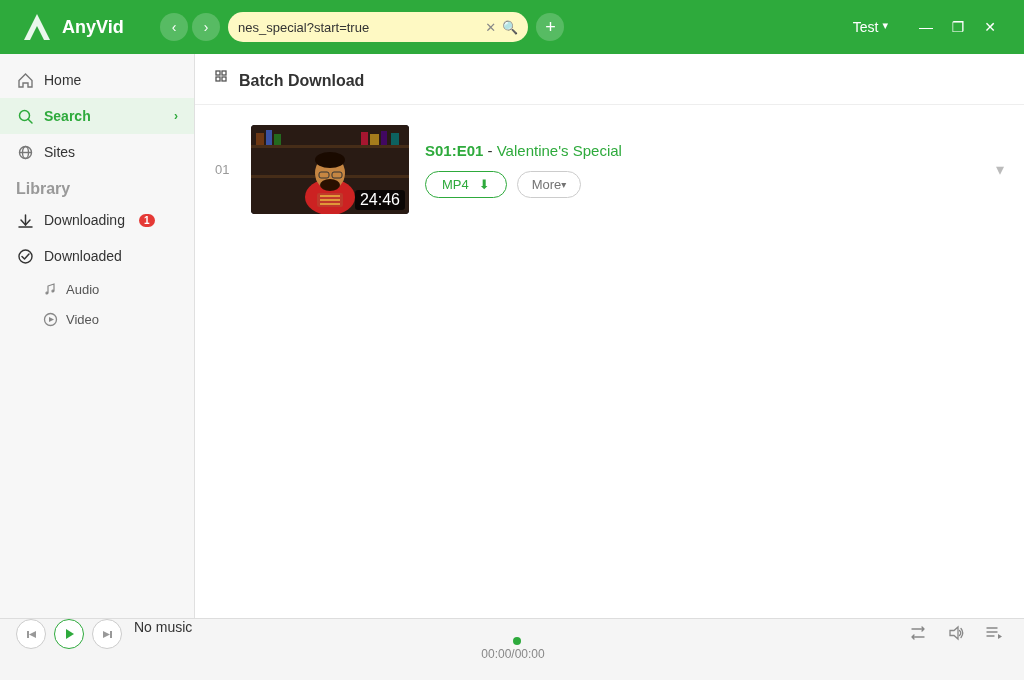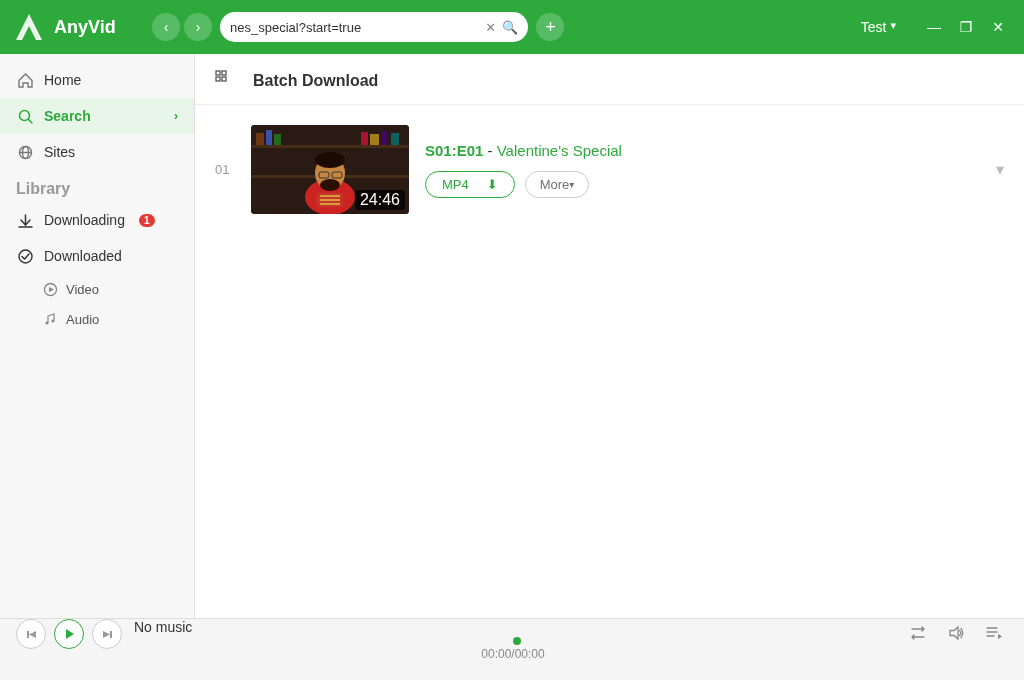--- a/index.html
+++ b/index.html
@@ -4,21 +4,21 @@
   <style>
     * { margin: 0; padding: 0; box-sizing: border-box; }
     body { font-family: -apple-system, BlinkMacSystemFont, 'Segoe UI', sans-serif; width: 1024px; height: 680px; overflow: hidden; background: #f0f0f0; display: flex; flex-direction: column; }
 
     
     .titlebar {
       background: #2eaa3c;
       height: 54px;
       display: flex;
       align-items: center;
-      padding: 0 12px;
+      padding: 0 20px;
       flex-shrink: 0;
     }
     .logo-area {
       display: flex;
       align-items: center;
       gap: 8px;
       color: white;
       font-size: 18px;
       font-weight: bold;
       min-width: 140px;
@@ -41,21 +41,21 @@
       color: white;
       cursor: pointer;
       font-size: 14px;
       display: flex;
       align-items: center;
       justify-content: center;
     }
     .address-bar {
       flex: 1;
       height: 30px;
-      background: #ffffff;
+      background: #fef9c3;
       border-radius: 15px;
       display: flex;
       align-items: center;
       padding: 0 10px;
       gap: 6px;
       font-size: 13px;
       color: #333;
       max-width: 480px;
     }
     .address-text { flex: 1; overflow: hidden; white-space: nowrap; text-overflow: ellipsis; font-size: 13px; }
@@ -172,21 +172,21 @@
       flex: 1;
       display: flex;
       flex-direction: column;
       overflow: hidden;
       background: white;
     }
     .content-header {
       padding: 16px 20px 12px;
       display: flex;
       align-items: center;
-      gap: 20px;
+      gap: 6px;
       border-bottom: 1px solid #eee;
     }
     .batch-icon {
       color: #555;
       font-size: 16px;
     }
     .content-title {
       font-size: 16px;
       font-weight: 600;
       color: #333;
@@ -245,21 +245,21 @@
     .btn-mp4 {
       border: 1.5px solid #2eaa3c;
       background: white;
       color: #2eaa3c;
       border-radius: 20px;
       padding: 5px 16px;
       font-size: 13px;
       cursor: pointer;
       display: flex;
       align-items: center;
-      gap: 18px;
+      gap: 10px;
     }
     .btn-more {
       border: 1.5px solid #ccc;
       background: white;
       color: #737373;
       border-radius: 20px;
       padding: 5px 14px;
       font-size: 13px;
       cursor: pointer;
       display: flex;
@@ -443,33 +443,33 @@
         <svg width="17" height="17" viewBox="0 0 17 17" fill="none">
           <circle cx="8.5" cy="8.5" r="6.5" stroke="#333" stroke-width="1.4"></circle>
           <polyline points="5,8.5 7.5,11 12,6" stroke="#333" stroke-width="1.5" fill="none" stroke-linecap="round" stroke-linejoin="round"></polyline>
         </svg>
       </span>
       <span>Downloaded</span>
     </div>
     <div class="sub-item">
       <span class="sub-icon">
         <svg width="15" height="15" viewBox="0 0 15 15" fill="none">
-          <circle cx="7.5" cy="7.5" r="6" stroke="#888" stroke-width="1.3"></circle>
-          <polygon points="6,5 11,7.5 6,10" fill="#888"></polygon>
-        </svg>
-      </span>
-      <span>Video</span>
+          <path d="M5 4 L5 11 M5 4 L11 2 L11 9 M5 11 Q3 13 3 11 Q3 9 5 11 M11 9 Q9 11 9 9 Q9 7 11 9" stroke="#888" stroke-width="1.2" fill="none" stroke-linecap="round"></path>
+        </svg>
+      </span>
+      <span>Audio</span>
     </div>
     <div class="sub-item">
       <span class="sub-icon">
         <svg width="15" height="15" viewBox="0 0 15 15" fill="none">
-          <path d="M5 4 L5 11 M5 4 L11 2 L11 9 M5 11 Q3 13 3 11 Q3 9 5 11 M11 9 Q9 11 9 9 Q9 7 11 9" stroke="#888" stroke-width="1.2" fill="none" stroke-linecap="round"></path>
-        </svg>
-      </span>
-      <span>Audio</span>
+          <circle cx="7.5" cy="7.5" r="6" stroke="#888" stroke-width="1.3"></circle>
+          <polygon points="6,5 11,7.5 6,10" fill="#888"></polygon>
+        </svg>
+      </span>
+      <span>Video</span>
     </div>
   </div>
 
   <div class="content-area">
     <div class="content-header">
       <span class="batch-icon">
         <svg width="18" height="18" viewBox="0 0 18 18" fill="none">
           <rect x="1" y="1" width="4" height="4" stroke="#555" stroke-width="1.3"></rect>
           <rect x="7" y="1" width="4" height="4" stroke="#555" stroke-width="1.3"></rect>
           <rect x="1" y="7" width="4" height="4" stroke="#555" stroke-width="1.3"></rect>

